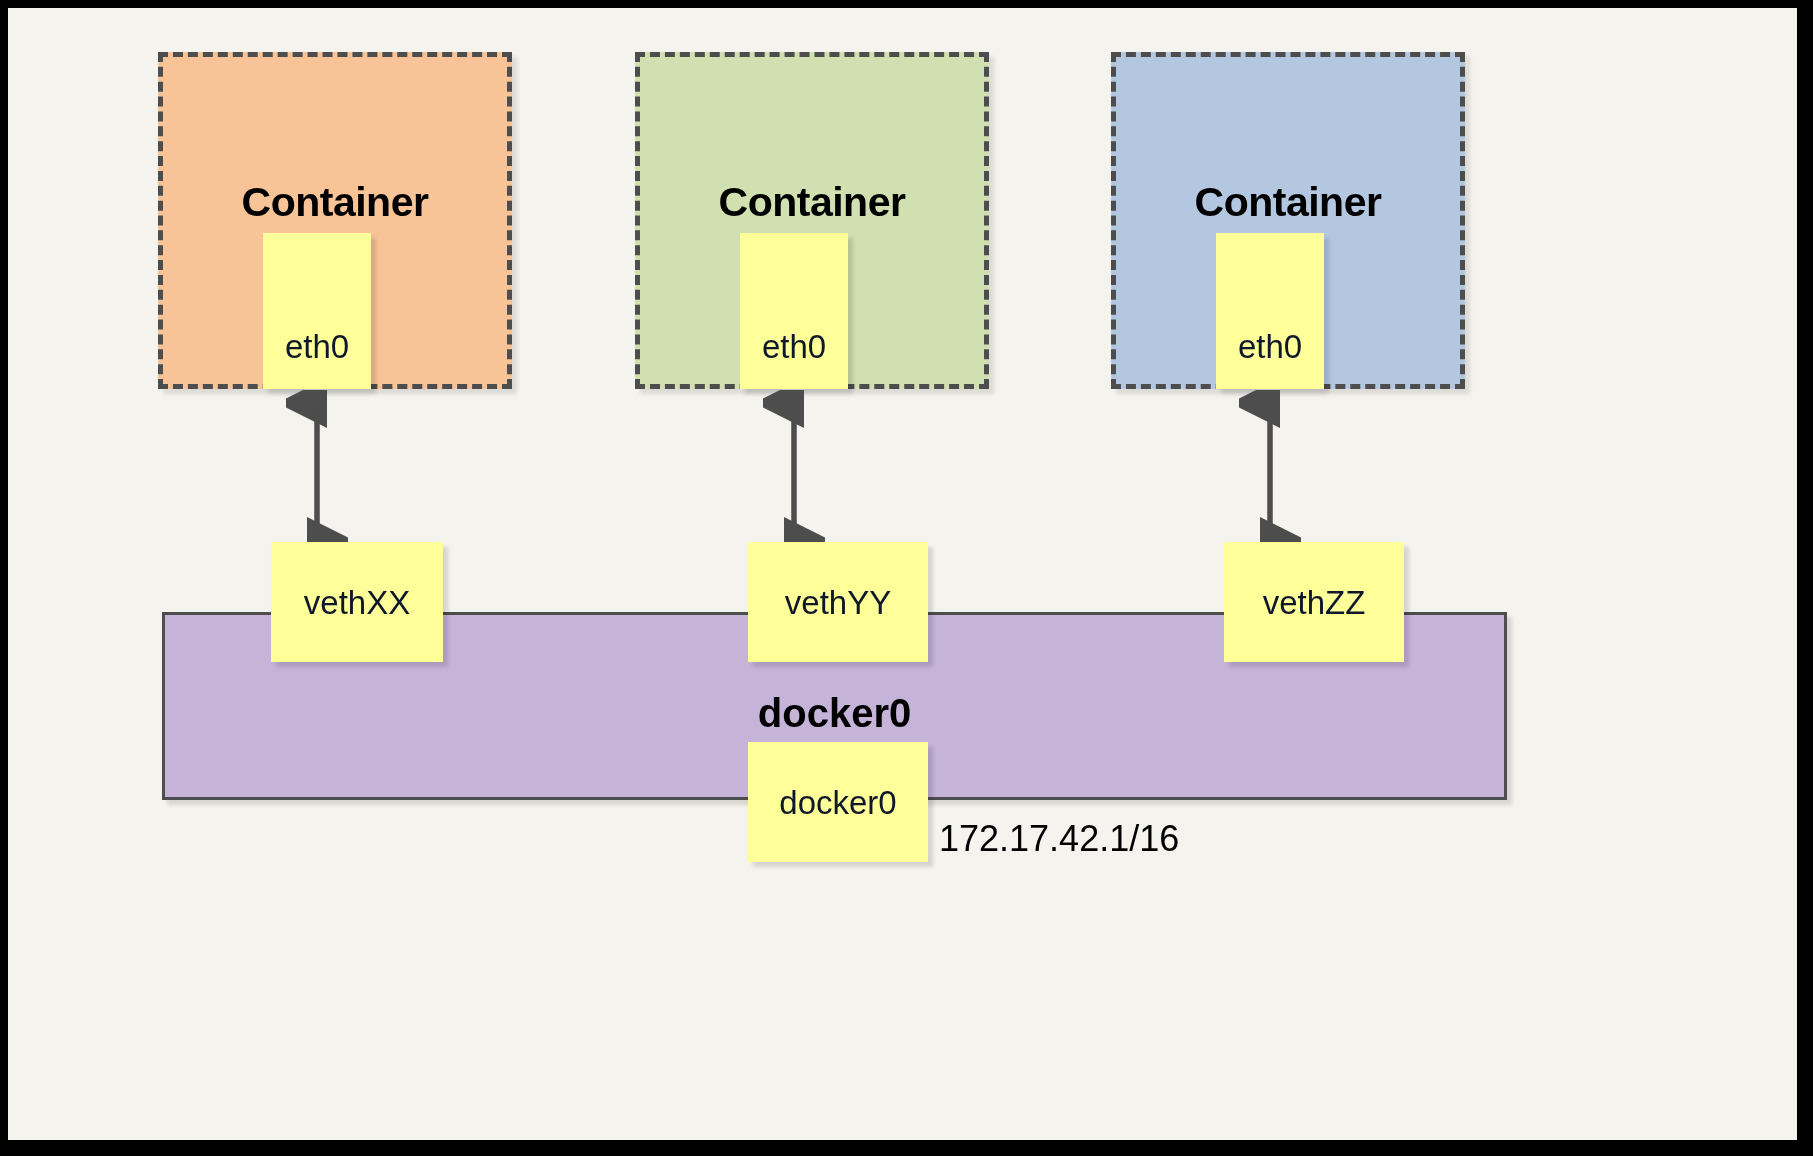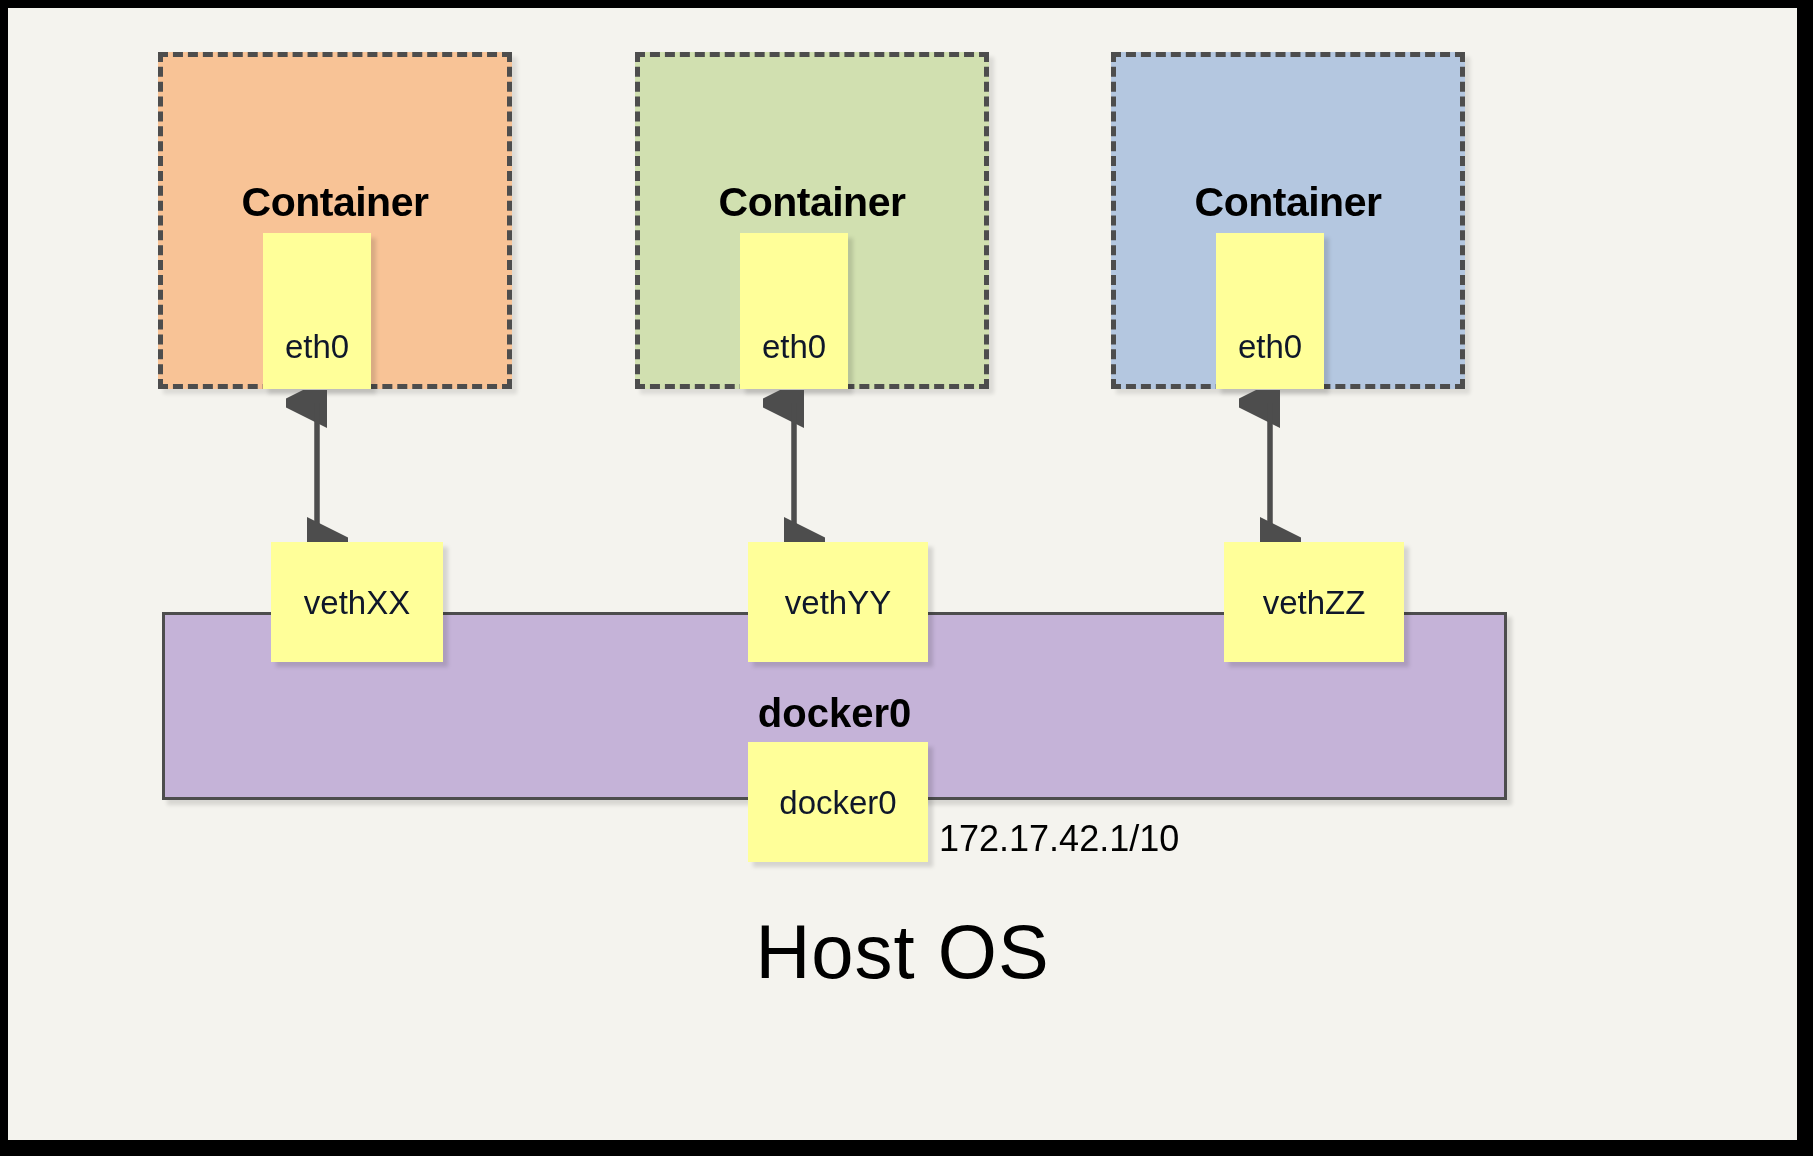--- a/index.html
+++ b/index.html
@@ -172,18 +172,17 @@
       <span>vethYY</span>
     </div>
     <div class="note" style="left:1216px; top:534px; width:180px; height:120px;">
       <span>vethZZ</span>
     </div>
 
     <div class="note" style="left:740px; top:734px; width:180px; height:120px;">
       <span>docker0</span>
     </div>
 
-    <div class="free-text" id="ip-text" style="left:931px; top:810px;">172.17.42.1/10</div>
+    <div class="free-text" id="ip-text" style="left:931px; top:810px;">172.17.42.1/16</div>
 
-    <div class="free-text" id="host-os" style="top:900px;">Host OS</div>
 
   </div>
 </div>
 
 </body></html>

